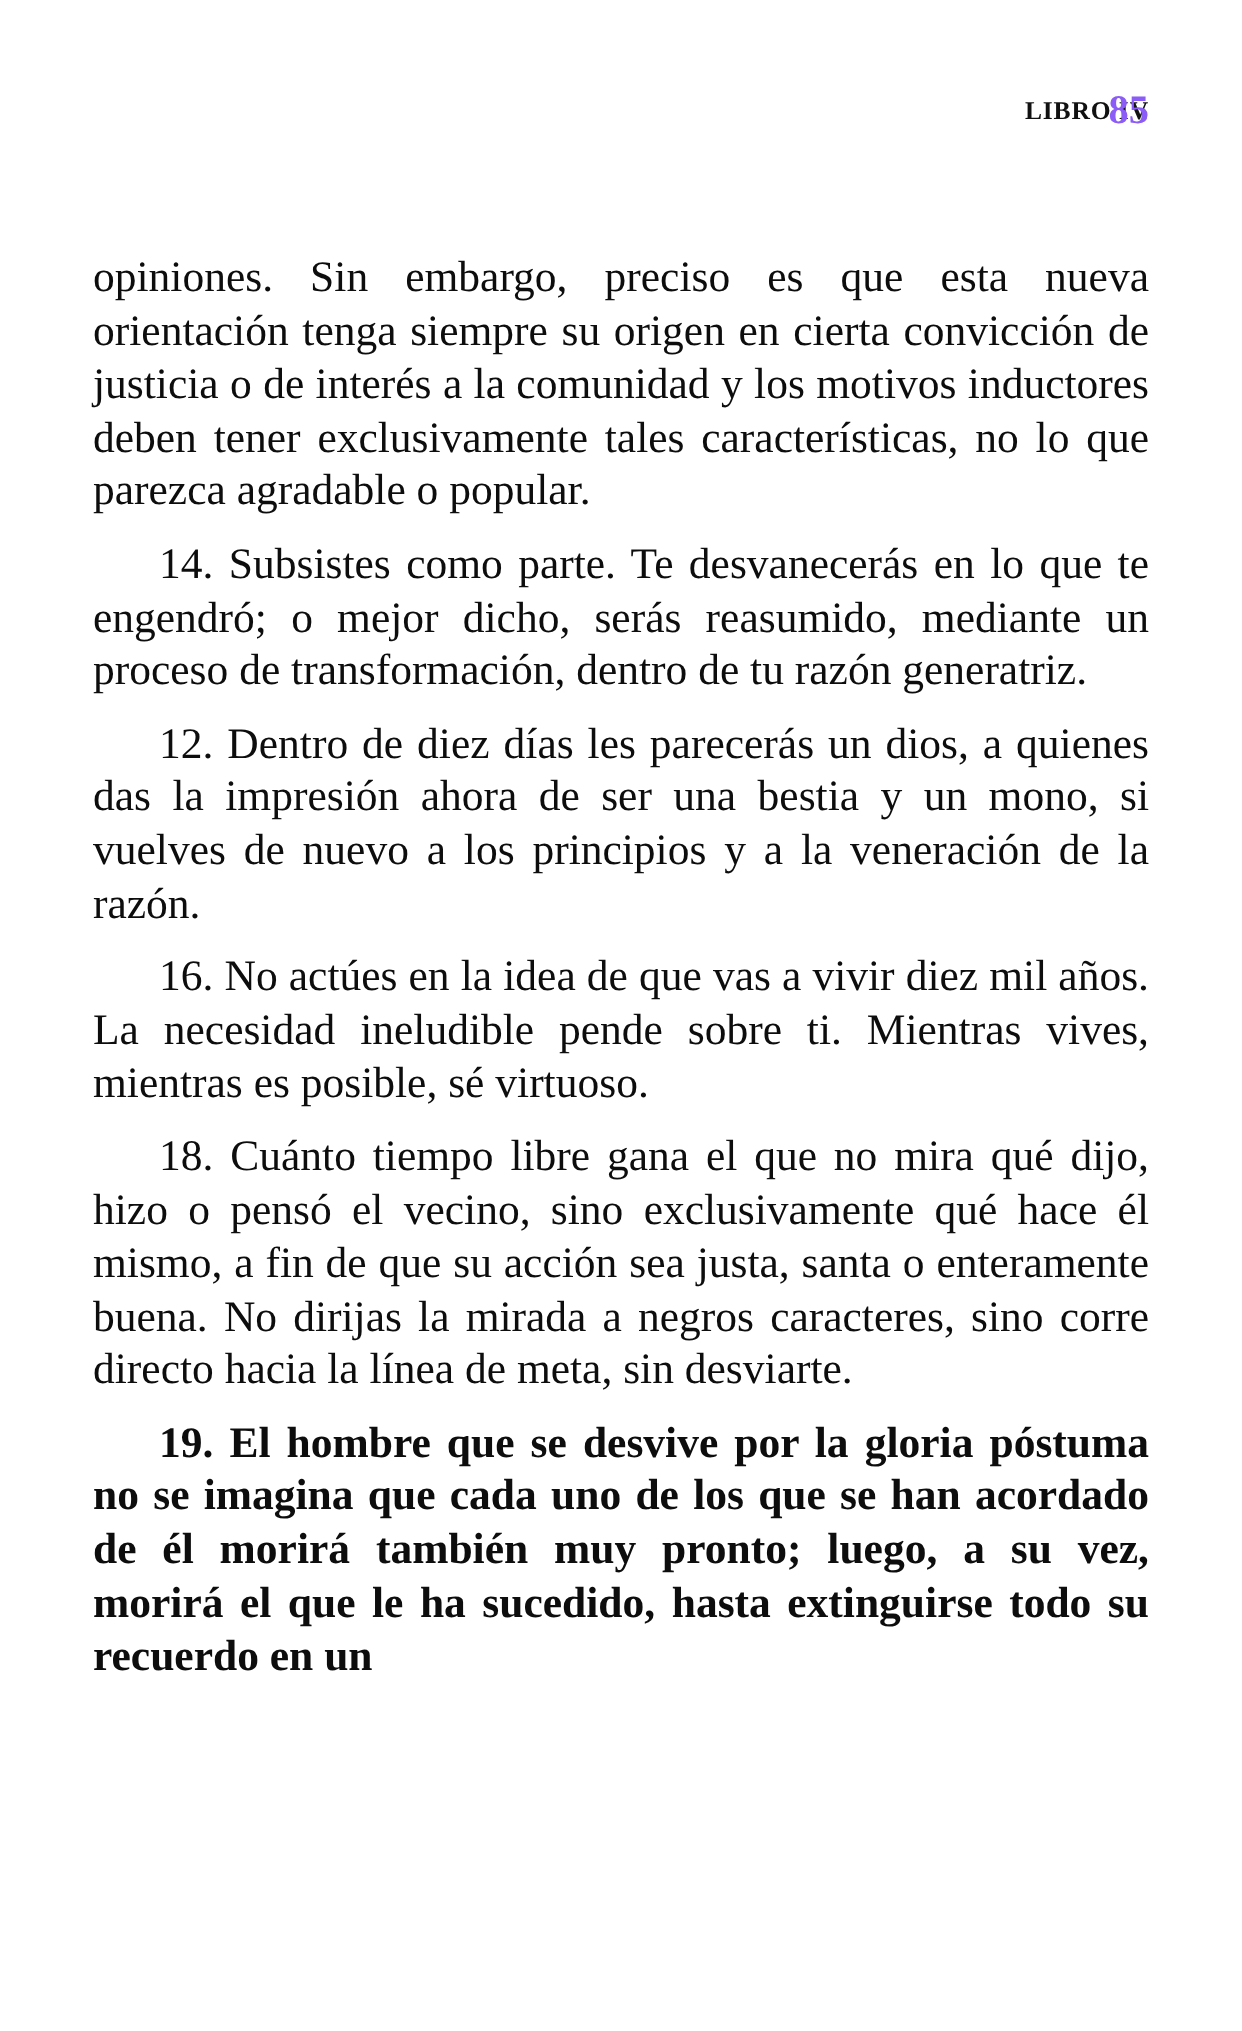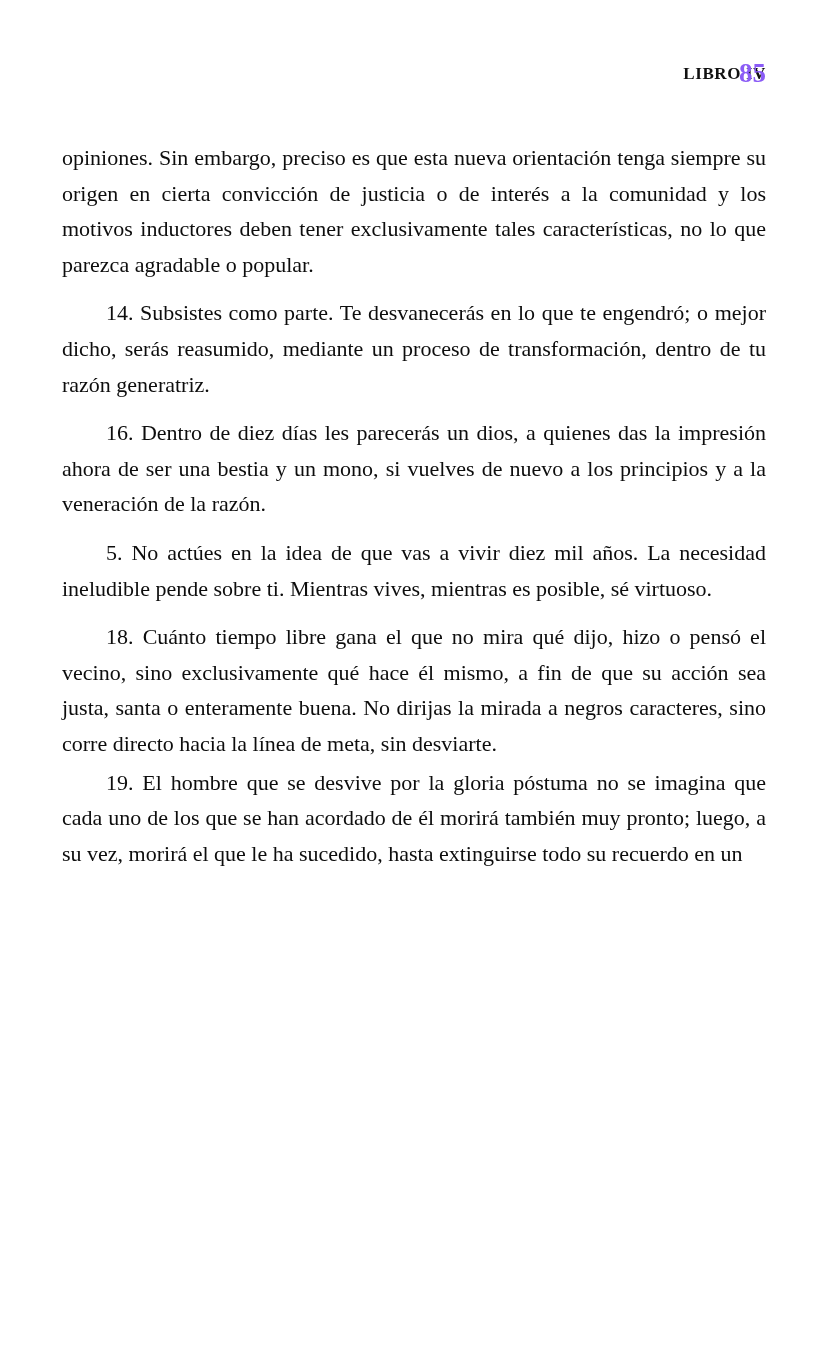--- a/index.html
+++ b/index.html
@@ -39,58 +39,59 @@
     position: absolute;
     right: 0;
     top: 0;
     font-size: 27px;
     color: #8b5cf6;
     font-family: "Liberation Serif", "DejaVu Serif", serif;
     font-weight: bold;
   }
   .body-text {
     position: absolute;
-    top: 140px;
+    top: 168px;
     left: 62px;
     width: 704px;
-    font-size: 22px;
+    font-size: 29px;
     line-height: 35.6px;
     text-align: justify;
     text-justify: inter-word;
     -webkit-hyphens: manual;
     hyphens: manual;
   }
   .body-text p {
     margin: 0;
   }
   .body-text p.first {
     text-indent: 0;
   }
   .body-text p.indent {
     text-indent: 44px;
     margin-top: 13px;
   }
   
   .body-text p.cut {
     text-indent: 44px;
-    margin-top: 3px;
+    margin-top: 13px;
+    font-weight: bold;
   }
 </style>
 </head>
 <body>
 
 <div class="page">
 
   <div class="header">
     <div class="running-head">LIBRO IV</div>
     <div class="folio">85</div>
   </div>
 
   <div class="body-text">
     <p class="first">opiniones. Sin embargo, preciso es que esta nueva orientación tenga siempre su origen en cierta convicción de justicia o de interés a la comunidad y los motivos inductores deben tener exclusivamente tales características, no lo que parezca agradable o popular.</p>
     <p class="indent">14. Subsistes como parte. Te desvanecerás en lo que te engendró; o mejor dicho, serás reasumido, mediante un proceso de transformación, dentro de tu razón generatriz.</p>
-    <p class="indent">16. Dentro de diez días les parecerás un dios, a quienes das la impresión ahora de ser una bestia y un mono, si vuelves de nuevo a los principios y a la veneración de la razón.</p>
-    <p class="indent">5. No actúes en la idea de que vas a vivir diez mil años. La necesidad ineludible pende sobre ti. Mientras vives, mientras es posible, sé virtuoso.</p>
+    <p class="indent">12. Dentro de diez días les parecerás un dios, a quienes das la impresión ahora de ser una bestia y un mono, si vuelves de nuevo a los principios y a la veneración de la razón.</p>
+    <p class="indent">16. No actúes en la idea de que vas a vivir diez mil años. La necesidad ineludible pende sobre ti. Mientras vives, mientras es posible, sé virtuoso.</p>
     <p class="indent">18. Cuánto tiempo libre gana el que no mira qué dijo, hizo o pensó el vecino, sino exclusivamente qué hace él mismo, a fin de que su acción sea justa, santa o enteramente buena. No dirijas la mirada a negros caracteres, sino corre directo hacia la línea de meta, sin desviarte.</p>
     <p class="cut">19. El hombre que se desvive por la gloria póstuma no se imagina que cada uno de los que se han acordado de él morirá también muy pronto; luego, a su vez, morirá el que le ha sucedido, hasta extinguirse todo su recuerdo en un</p>
   </div>
 
 </div>
 
 </body></html>

